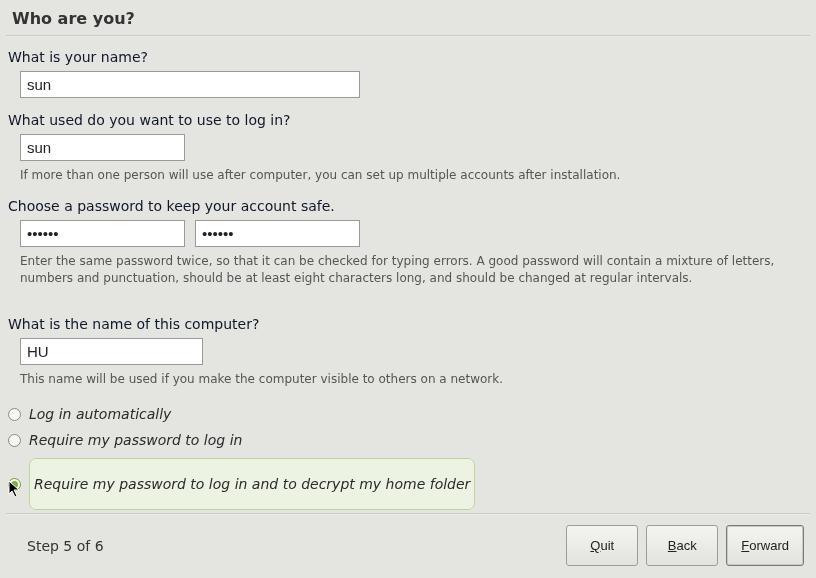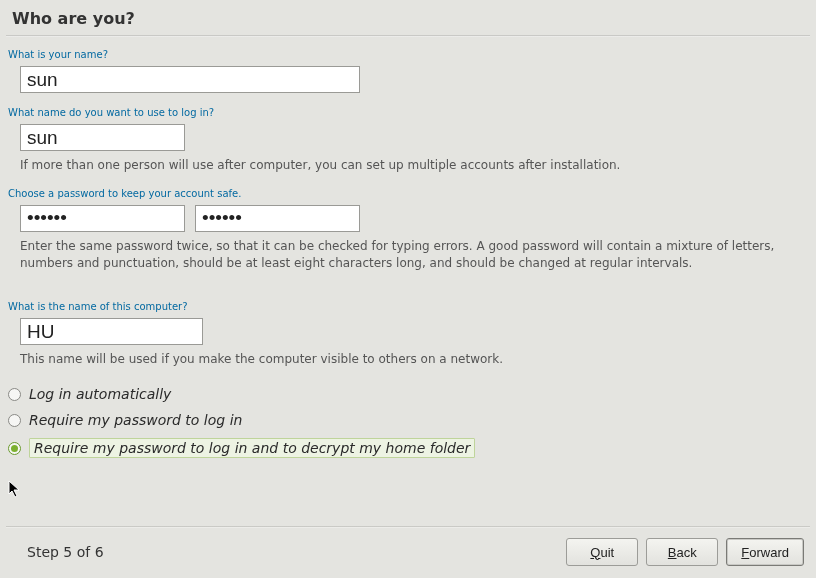--- a/index.html
+++ b/index.html
@@ -33,28 +33,28 @@
       margin: 0 6px;
     }
     .content {
       flex: 1;
       padding: 12px 8px 8px 8px;
       overflow: auto;
     }
     .field-group { margin-bottom: 14px; }
     .field-label {
       display: block;
-      font-size: 10px;
-      color: #0369a1;
+      font-size: 14px;
+      color: #0f172a;
       margin-bottom: 6px;
     }
     .text-input {
       height: 27px;
       padding: 9px 6px;
-      font-size: 19px;
+      font-size: 15px;
       border: 1px solid #9a9a96;
       background: #fff;
       color: #222;
       outline: none;
     }
     .hint {
       font-size: 12px;
       color: #555;
       margin-top: 6px;
       margin-left: 12px;
@@ -84,38 +84,38 @@
       width: 7px; height: 7px;
       border-radius: 50%;
       background: #7cb030;
       display: none;
     }
     .radio-outer.selected .radio-inner { display: block; }
     .radio-label { color: #2a2a2a; font-style: italic; }
     .radio-label.highlighted {
       background: #edf3e3;
       border: 1px solid #bfd49b;
-      border-radius: 1px;
-      padding: 1px 4px;
+      border-radius: 7px;
+      padding: 17px 4px;
     }
     .footer {
       display: flex;
       align-items: center;
       padding: 10px 12px 12px 27px;
     }
     .divider-bottom {
       height: 2px;
       background: linear-gradient(#b8b8b4, #fdfdfb);
       margin: 0 6px;
     }
     .step-label { font-size: 14px; color: #333; }
     .footer-spacer { flex: 1; }
     .btn {
       min-width: 72px;
-      height: 28px;
+      height: 41px;
       padding: 0 14px;
       margin-left: 8px;
       background: linear-gradient(#f4f4f0, #e2e2de);
       border: 1px solid #9c9c98;
       border-radius: 3px;
       font-size: 13px;
       color: #222;
       cursor: pointer;
     }
     .btn.default {
@@ -142,21 +142,21 @@
   <div class="divider"></div>
 
   <div class="content">
 
     <div class="field-group">
       <span class="field-label">What is your name?</span>
       <input class="text-input" style="width: 340px; margin-left: 12px;" value="sun">
     </div>
 
     <div class="field-group">
-      <span class="field-label">What name do you want to use to log in?</span>
+      <span class="field-label">What used do you want to use to log in?</span>
       <input class="text-input" style="width: 165px; margin-left: 12px;" value="sun">
       <div class="hint">If more than one person will use after computer, you can set up multiple accounts after installation.</div>
     </div>
 
     <div class="field-group">
       <span class="field-label">Choose a password to keep your account safe.</span>
       <div class="pw-row" style="margin-left:12px">
         <input class="text-input" type="text" style="width: 165px;" value="••••••">
         <input class="text-input" type="text" style="width: 165px;" value="••••••">
       </div>

